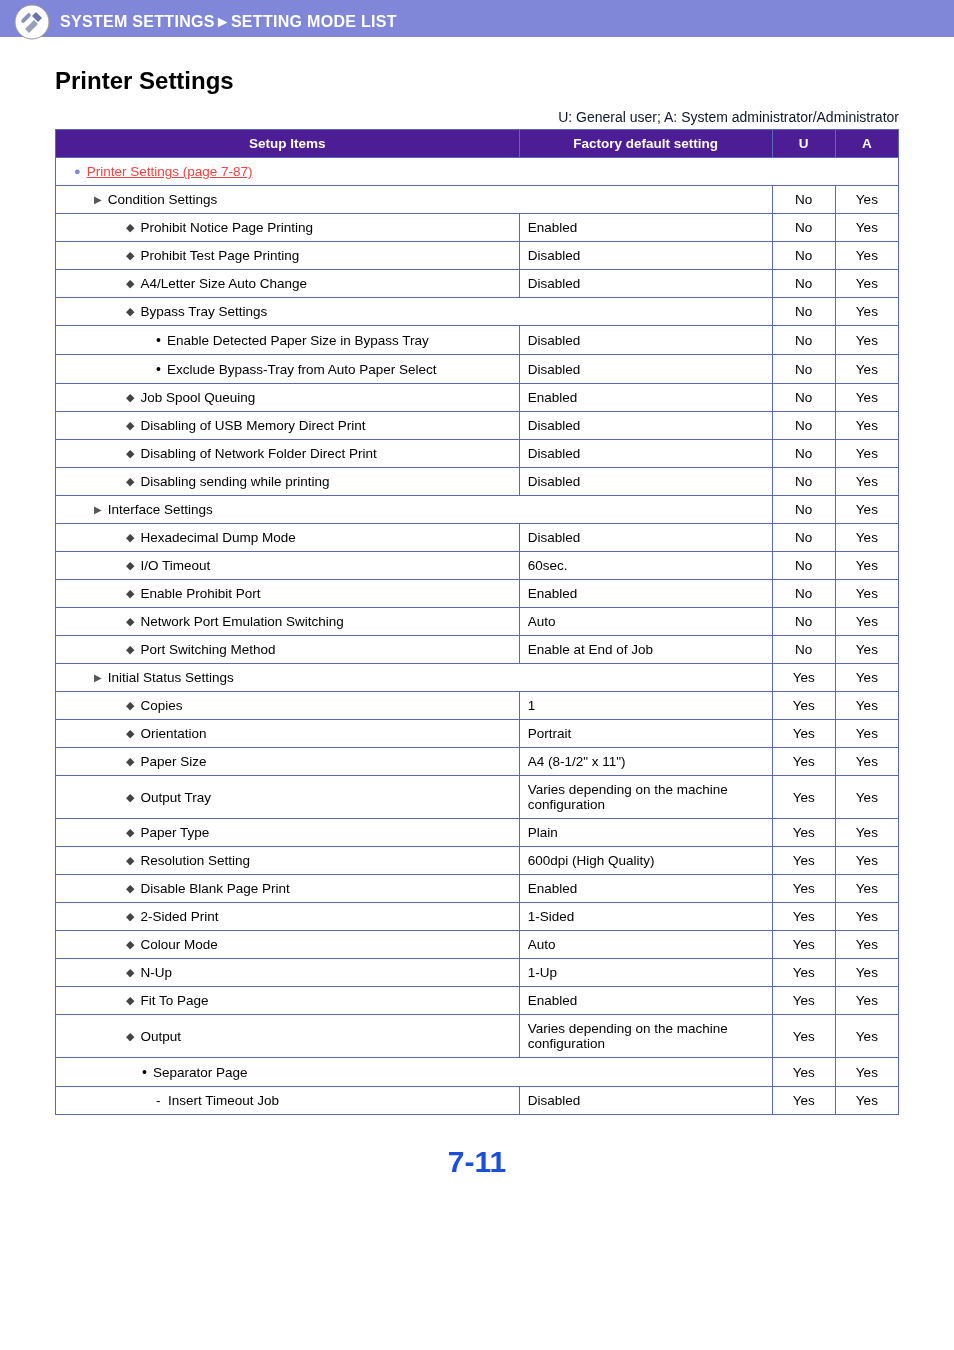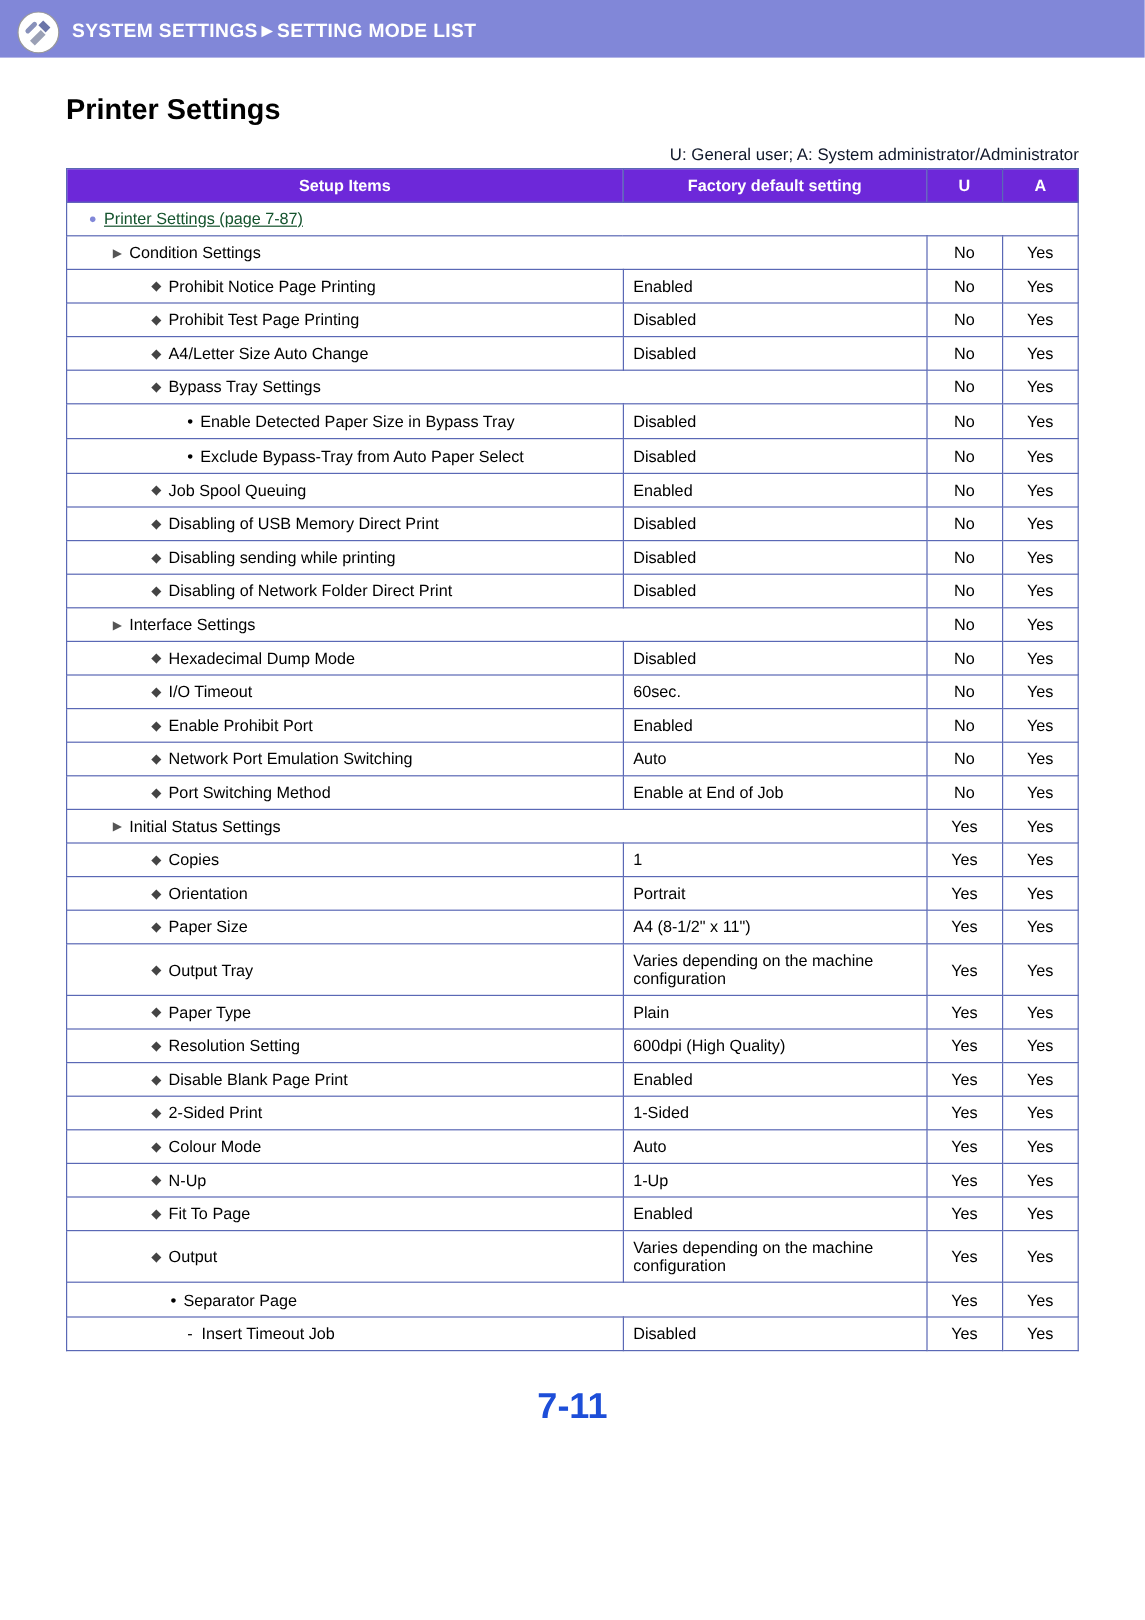--- a/index.html
+++ b/index.html
@@ -4,21 +4,21 @@
 <style>
   * { box-sizing: border-box; margin: 0; padding: 0; }
   body {
     font-family: Arial, Helvetica, sans-serif;
     background: #fff;
     width: 954px;
     margin: 0 auto;
   }
   .header-bar {
     background: #8187d8;
-    height: 48px;
+    height: 37px;
     display: flex;
     align-items: center;
     padding-left: 8px;
     padding-top: 6px;
   }
   .header-icon-wrap {
     width: 48px;
     height: 40px;
     display: flex;
     align-items: center;
@@ -50,21 +50,21 @@
     width: 100%;
     border-collapse: collapse;
     table-layout: fixed;
   }
   table.settings th, table.settings td {
     border: 1px solid #5a68b5;
     font-size: 13.5px;
     vertical-align: middle;
   }
   table.settings thead th {
-    background: #6d28d9;
+    background: #4c1d95;
     color: #fff;
     font-weight: bold;
     text-align: center;
     padding: 6px 4px;
   }
   .col-setup { width: 55%; }
   .col-factory { width: 30%; }
   .col-u { width: 7.5%; }
   .col-a { width: 7.5%; }
   td { padding: 6px 8px; color:#000; }
@@ -74,21 +74,21 @@
   }
   .bullet-dot::before {
     content: "●";
     color: #8187d8;
     font-size: 11px;
     margin-right: 6px;
     position: relative;
     top: -1px;
   }
   .link {
-    color: #14532d;
+    color: #ef4444;
     text-decoration: underline;
   }
   .tri::before {
     content: "▶";
     color: #555;
     font-size: 10px;
     margin-right: 6px;
     position: relative;
     top: -1px;
   }
@@ -203,27 +203,27 @@
           <td class="center">No</td>
           <td class="center">Yes</td>
         </tr>
       <tr>
           <td class="ind2"><span class="diamond"></span><span>Disabling of USB Memory Direct Print</span></td>
           <td>Disabled</td>
           <td class="center">No</td>
           <td class="center">Yes</td>
         </tr>
       <tr>
+          <td class="ind2"><span class="diamond"></span><span>Disabling of Network Folder Direct Print</span></td>
+          <td>Disabled</td>
+          <td class="center">No</td>
+          <td class="center">Yes</td>
+        </tr>
+      <tr>
           <td class="ind2"><span class="diamond"></span><span>Disabling sending while printing</span></td>
-          <td>Disabled</td>
-          <td class="center">No</td>
-          <td class="center">Yes</td>
-        </tr>
-      <tr>
-          <td class="ind2"><span class="diamond"></span><span>Disabling of Network Folder Direct Print</span></td>
           <td>Disabled</td>
           <td class="center">No</td>
           <td class="center">Yes</td>
         </tr>
 
       <tr>
         <td colspan="2" class="ind1"><span class="tri"></span><span>Interface Settings</span></td>
         <td class="center">No</td>
         <td class="center">Yes</td>
       </tr>

